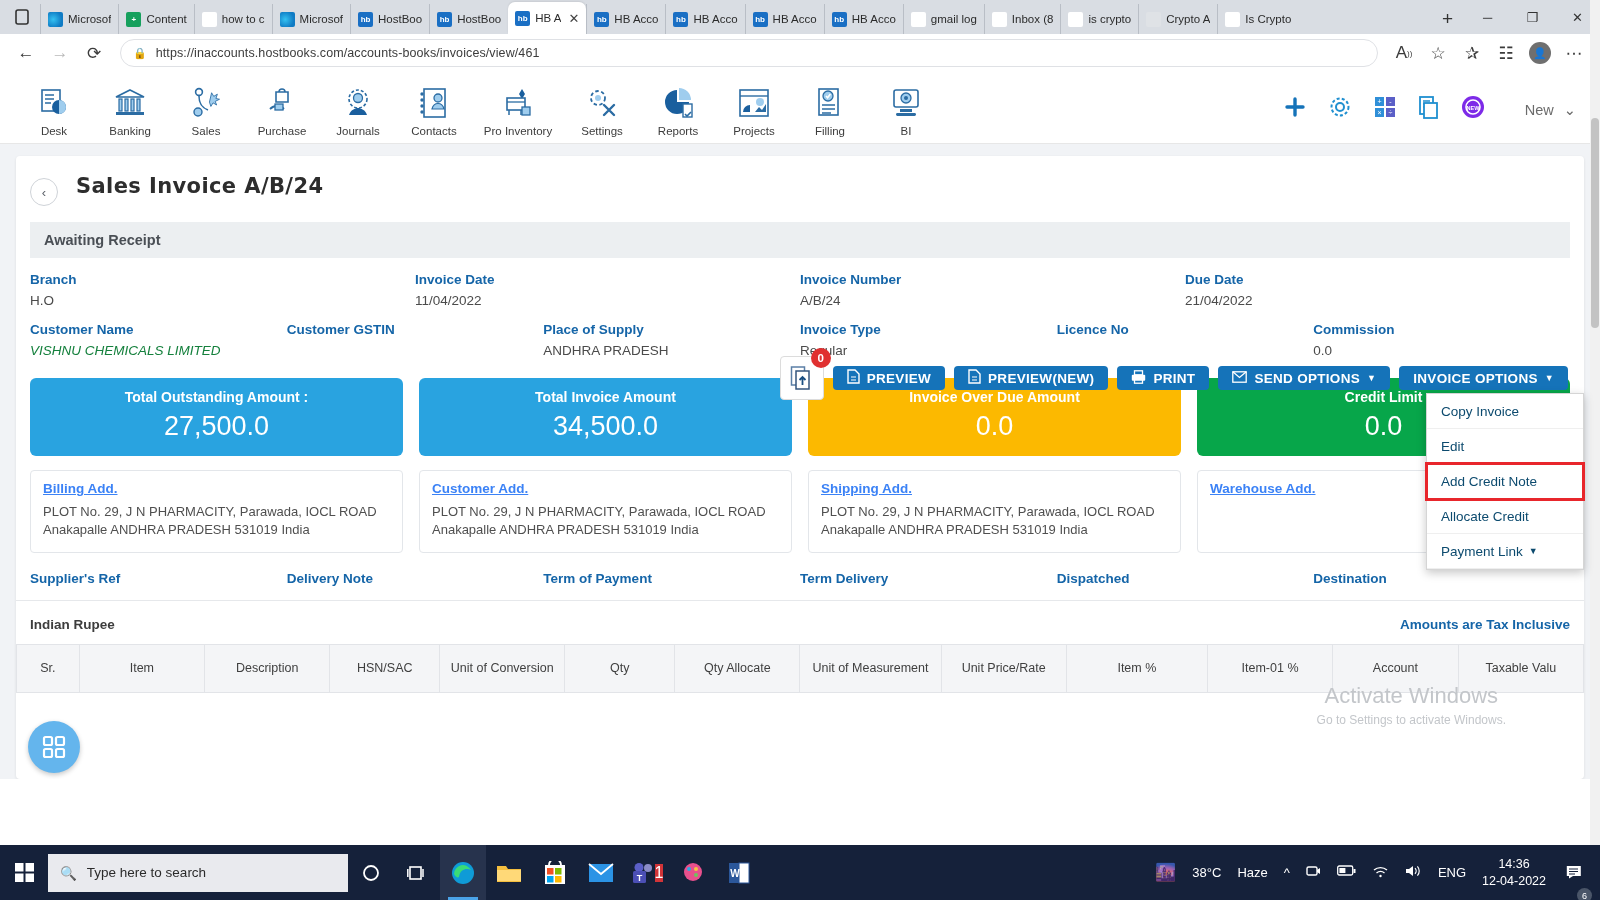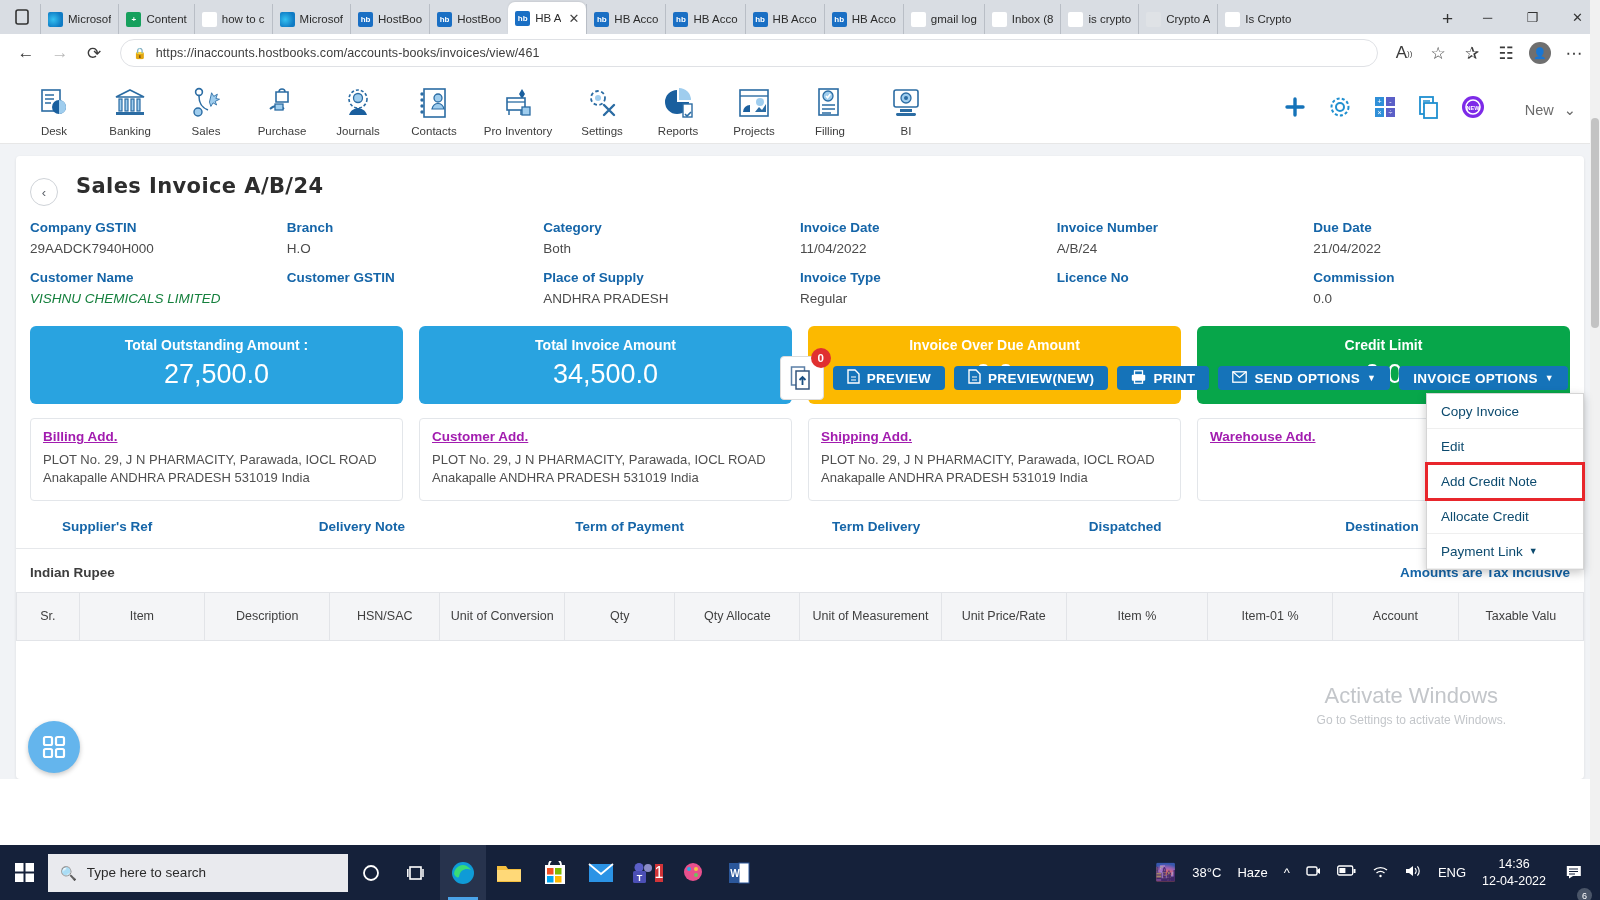--- a/index.html
+++ b/index.html
@@ -109,25 +109,25 @@
   .fval { font-size: 13.5px; color: #4b4b4b; }
   .fval.link { color: #15803d; font-style: italic; }
 
   .kpis { display: flex; gap: 16px; padding: 6px 14px 0 14px; }
   .kpi { flex: 1 1 0; border-radius: 6px; color: #fff; text-align: center; padding: 11px 0 14px 0; }
   .kpi .kl { font-size: 14px; font-weight: bold; }
   .kpi .kv { font-size: 27px; margin-top: 6px; }
 
   .addrs { display: flex; gap: 16px; padding: 14px 14px 0 14px; }
   .addr { flex: 1 1 0; border: 1px solid #e3e6ea; border-radius: 4px; padding: 10px 12px 12px 12px; min-height: 78px; }
-  .addr .at { font-size: 13.5px; font-weight: bold; color: #a21caf; text-decoration: underline; margin-bottom: 7px; }
+  .addr .at { font-size: 13.5px; font-weight: bold; color: #3b82f6; text-decoration: underline; margin-bottom: 7px; }
   .addr .ab { font-size: 13px; color: #4f4f4f; line-height: 1.42; }
 
   .refrow { display: flex; padding: 18px 14px 14px 14px; border-bottom: 1px solid #e6e8eb; }
-  .refrow .rc { flex: 1 1 0; font-size: 13.5px; font-weight: bold; color: #1565a8; margin-left: 32px; }
+  .refrow .rc { flex: 1 1 0; font-size: 13.5px; font-weight: bold; color: #1565a8; }
 
   .currow { display: flex; align-items: center; padding: 16px 14px 12px 14px; }
   .currow .cur { font-size: 13.5px; font-weight: bold; color: #3d3d3d; }
   .currow .tax { margin-left: auto; font-size: 13.5px; font-weight: bold; color: #1565a8; }
 
   table.grid { width: 100%; border-collapse: collapse; table-layout: fixed; }
   table.grid th {
     background: #f4f5f7; border: 1px solid #e2e4e8; font-size: 12.5px; font-weight: normal;
     color: #3f3f3f; height: 48px; padding: 4px 6px; vertical-align: middle; text-align: center;
   }
@@ -501,34 +501,27 @@
               <span>SEND OPTIONS</span>
               <span class="caret">▼</span>
             </div>
             <div class="btn">
               <span>INVOICE OPTIONS</span>
               <span class="caret">▼</span>
             </div>
           </div>
       </div>
 
+      <div class="statusbar">Awaiting Receipt</div>
 
       <div class="fields">
         <div class="frow" id="frow1">
             <div class="fcell">
-              <div class="flabel">Company GSTIN</div>
-              <div class="fval">29AADCK7940H000</div>
-            </div>
-            <div class="fcell">
               <div class="flabel">Branch</div>
               <div class="fval">H.O</div>
-            </div>
-            <div class="fcell">
-              <div class="flabel">Category</div>
-              <div class="fval">Both</div>
             </div>
             <div class="fcell">
               <div class="flabel">Invoice Date</div>
               <div class="fval">11/04/2022</div>
             </div>
             <div class="fcell">
               <div class="flabel">Invoice Number</div>
               <div class="fval">A/B/24</div>
             </div>
             <div class="fcell">

